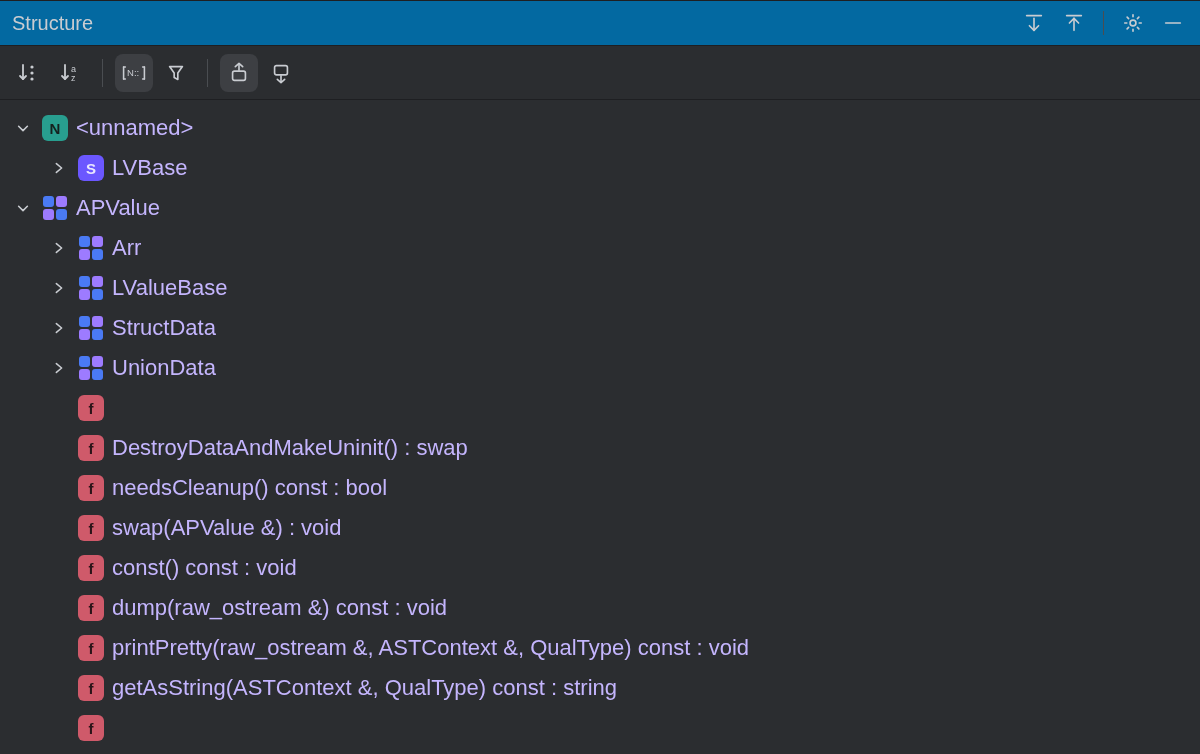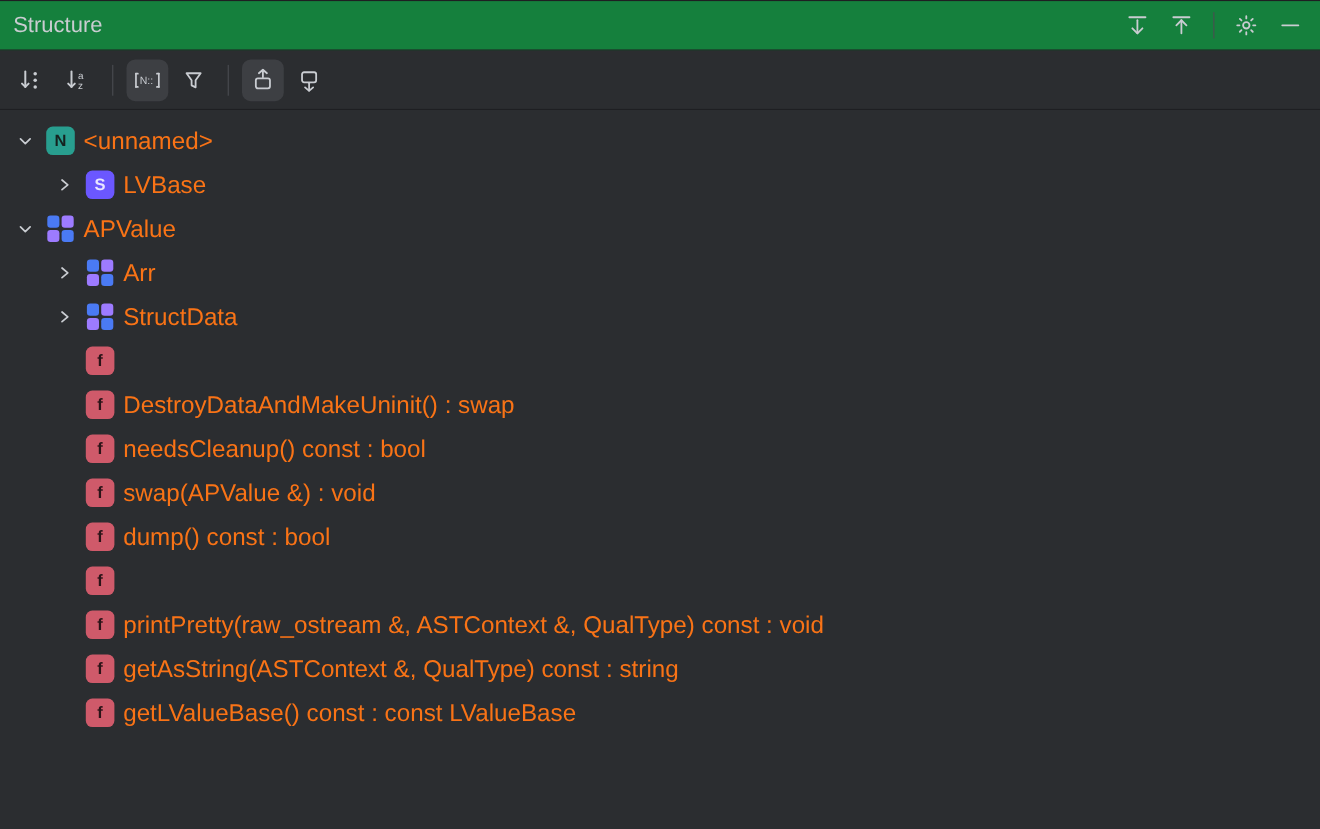--- a/index.html
+++ b/index.html
@@ -9,21 +9,21 @@
     color: #c9ccd1;
     font-family: -apple-system, "Segoe UI", Arial, sans-serif;
     font-size: 20px;
     overflow: hidden;
   }
   .titlebar {
     display: flex; align-items: center; justify-content: space-between;
     height: 46px; padding: 0 10px;
     border-top: 1px solid #1e1f22;
     border-bottom: 1px solid #1e1f22;
-    background: #15803d;
+    background: #0369a1;
   }
   .titlebar .title { font-size: 20px; color: #c9ccd1; font-weight: 400; padding-left: 2px;}
   .titlebar .rtools { display:flex; align-items:center; gap:6px; }
   .tbicon {
     width: 34px; height: 34px; display:flex; align-items:center; justify-content:center;
     border-radius: 6px; color:#c9ccd1;
   }
   .vsep { width:1px; height:24px; background:#4a4d51; margin:0 6px; }
 
   .toolbar {
@@ -39,21 +39,21 @@
   .tbtn.active { background:#3d3f43; }
   .tsep { width:1px; height:28px; background:#4a4d51; margin:0 8px; }
 
   .tree { padding: 8px 0 6px 8px; overflow: auto; height: calc(754px - 46px - 54px); }
   .row {
     display:flex; align-items:center;
     height: 40px; gap: 8px;
     color:#c9ccd1; font-size: 22px;
     white-space: nowrap;
   }
-  .row .label { color:#f97316; }
+  .row .label { color:#c4b5fd; }
   .chev { width:22px; display:flex; align-items:center; justify-content:center; color:#b0b4ba; }
   .chev-placeholder { width:22px; }
   .indent-0 { padding-left: 4px; }
   .indent-1 { padding-left: 40px; }
 
   .badge {
     width:26px; height:26px; border-radius:6px;
     display:flex; align-items:center; justify-content:center;
     font-weight:700; font-size:15px;
     flex: 0 0 26px;
@@ -215,22 +215,50 @@
         <svg width="14" height="14" viewBox="0 0 16 16">
           <path class="stroke" d="M5 3 L11 8 L5 13"></path>
         </svg>
       </span>
     <span class="cls-icon">
         <span class="q a"></span>
         <span class="q b"></span>
         <span class="q c"></span>
         <span class="q d"></span>
       </span>
+    <span class="label">LValueBase</span>
+  </div>
+  <div class="row indent-1">
+    <span class="chev">
+        <svg width="14" height="14" viewBox="0 0 16 16">
+          <path class="stroke" d="M5 3 L11 8 L5 13"></path>
+        </svg>
+      </span>
+    <span class="cls-icon">
+        <span class="q a"></span>
+        <span class="q b"></span>
+        <span class="q c"></span>
+        <span class="q d"></span>
+      </span>
     <span class="label">StructData</span>
   </div>
+  <div class="row indent-1">
+    <span class="chev">
+        <svg width="14" height="14" viewBox="0 0 16 16">
+          <path class="stroke" d="M5 3 L11 8 L5 13"></path>
+        </svg>
+      </span>
+    <span class="cls-icon">
+        <span class="q a"></span>
+        <span class="q b"></span>
+        <span class="q c"></span>
+        <span class="q d"></span>
+      </span>
+    <span class="label">UnionData</span>
+  </div>
 
   <div class="row indent-1">
     <span class="chev-placeholder"></span>
     <span class="badge badge-f">f</span>
   </div>
   <div class="row indent-1">
     <span class="chev-placeholder"></span>
     <span class="badge badge-f">f</span>
     <span class="label">DestroyDataAndMakeUninit() : swap</span>
   </div>
@@ -240,35 +268,35 @@
     <span class="label">needsCleanup() const : bool</span>
   </div>
   <div class="row indent-1">
     <span class="chev-placeholder"></span>
     <span class="badge badge-f">f</span>
     <span class="label">swap(APValue &amp;) : void</span>
   </div>
   <div class="row indent-1">
     <span class="chev-placeholder"></span>
     <span class="badge badge-f">f</span>
-    <span class="label">dump() const : bool</span>
-  </div>
-  <div class="row indent-1">
-    <span class="chev-placeholder"></span>
-    <span class="badge badge-f">f</span>
+    <span class="label">const() const : void</span>
+  </div>
+  <div class="row indent-1">
+    <span class="chev-placeholder"></span>
+    <span class="badge badge-f">f</span>
+    <span class="label">dump(raw_ostream &amp;) const : void</span>
   </div>
   <div class="row indent-1">
     <span class="chev-placeholder"></span>
     <span class="badge badge-f">f</span>
     <span class="label">printPretty(raw_ostream &amp;, ASTContext &amp;, QualType) const : void</span>
   </div>
   <div class="row indent-1">
     <span class="chev-placeholder"></span>
     <span class="badge badge-f">f</span>
     <span class="label">getAsString(ASTContext &amp;, QualType) const : string</span>
   </div>
   <div class="row indent-1">
     <span class="chev-placeholder"></span>
     <span class="badge badge-f">f</span>
-    <span class="label">getLValueBase() const : const LValueBase</span>
   </div>
 
 </div>
 
 </body></html>

